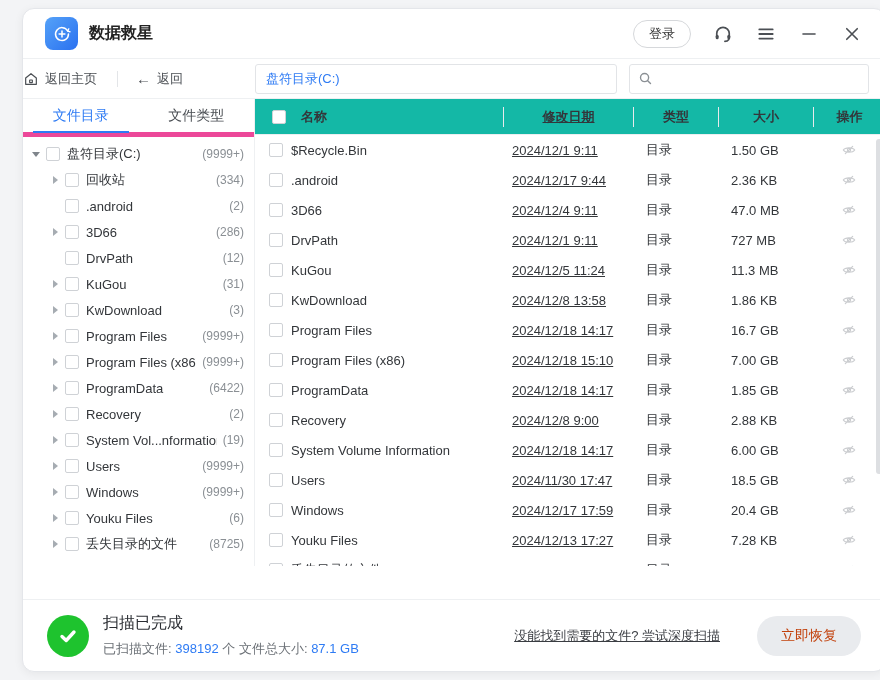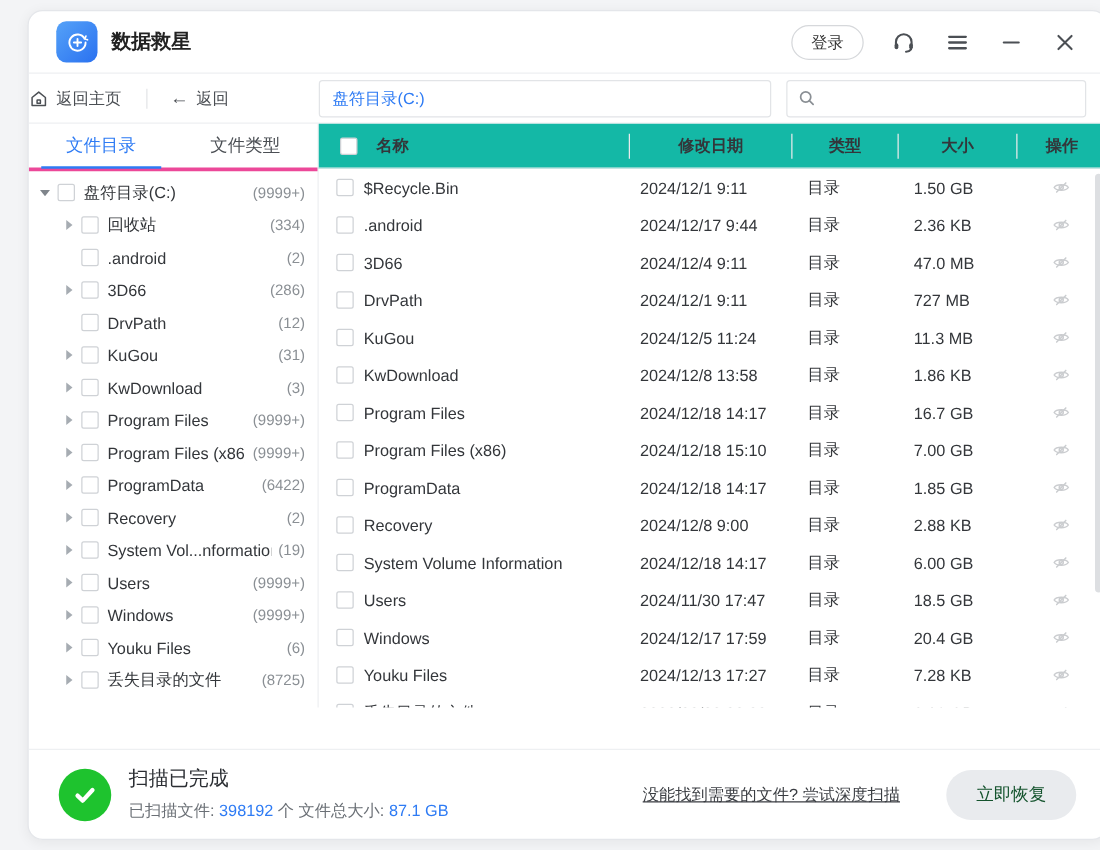--- a/index.html
+++ b/index.html
@@ -28,42 +28,42 @@
   .arrow-glyph { font-size:15px; color:#4b4f54; }
   .path-input { flex:1; height:30px; border:1px solid #e2e4e7; border-radius:3px; margin-right:12px;
                 font-size:13px; color:#2e7bf4; padding:0 10px; outline:none; font-family:inherit; }
   .search-box { width:240px; flex:0 0 240px; height:30px; border:1px solid #e2e4e7; border-radius:3px;
                 margin-right:16px; display:flex; align-items:center; padding:0 8px; gap:6px; }
   .search-box input { border:none; outline:none; flex:1; font-size:13px; color:#333; font-family:inherit; }
 
   
   .content { flex:1; display:flex; min-height:0; }
   .sidebar { width:232px; flex:0 0 232px; border-right:1px solid #eef0f2; display:flex; flex-direction:column; }
-  .tabs { height:38px; flex:0 0 38px; display:flex; border-bottom:3px solid #ec4899; }
+  .tabs { height:38px; flex:0 0 38px; display:flex; border-bottom:5px solid #ec4899; }
   .tab { flex:1; display:flex; align-items:center; justify-content:center; font-size:14px; color:#4b4f54;
          cursor:pointer; position:relative; }
   .tab.active { color:#2e7bf4; }
   .tab.active::after { content:""; position:absolute; left:10px; right:10px; bottom:-1px; height:2px; background:#2e7bf4; }
   .tree { flex:1; overflow:hidden; padding-top:4px; }
   .tree-item { height:26px; display:flex; align-items:center; padding-right:10px; cursor:pointer; }
   .caret { width:14px; flex:0 0 14px; display:flex; align-items:center; justify-content:center; }
   .caret.down::before { content:""; border-left:4px solid transparent; border-right:4px solid transparent; border-top:5px solid #7f858b; }
   .caret.right::before { content:""; border-top:4px solid transparent; border-bottom:4px solid transparent; border-left:5px solid #a6acb2; }
   .cb { width:14px; height:14px; border:1px solid #cfd2d6; border-radius:2px; background:#fff; flex:0 0 14px; margin:0 7px 0 3px; }
   .tree-label { font-size:13px; color:#33363a; white-space:nowrap; overflow:hidden; flex:1; }
   .tree-count { font-size:12px; color:#8a8f94; margin-left:6px; }
 
   
   .table-wrap { flex:1; display:flex; flex-direction:column; position:relative; min-width:0; }
   .thead { height:36px; flex:0 0 36px; display:flex; align-items:center; background:#14b8a6; border-bottom:1px solid #eceef0;
            font-size:13px; color:#33363a; font-weight:bold; }
   .th { display:flex; align-items:center; justify-content:center; height:20px; }
   .th + .th { border-left:1px solid #e8eaec; }
   .col-name { width:248px; flex:0 0 248px; justify-content:flex-start; padding-left:14px; }
-  .col-date { width:130px; flex:0 0 130px; }
+  .col-date { width:130px; flex:0 0 130px;text-decoration:underline; }
   .col-type { width:85px;  flex:0 0 85px; }
   .col-size { width:95px;  flex:0 0 95px; }
   .col-op   { flex:1; }
   .tbody { flex:1; overflow:hidden; }
   .trow { height:30px; display:flex; align-items:center; font-size:13px; color:#33363a; cursor:pointer; }
   .td { display:flex; align-items:center; }
   .trow .col-name { padding-left:14px; }
   .trow .col-date { justify-content:flex-start; padding-left:9px; }
   .trow .col-type { justify-content:flex-start; padding-left:13px; }
   .trow .col-size { justify-content:flex-start; padding-left:13px; }
@@ -75,21 +75,21 @@
 
   
   .footer { height:72px; flex:0 0 72px; border-top:1px solid #eef0f2; display:flex; align-items:center; padding:0 24px;margin-top:33px; }
   .status-circle { width:42px; height:42px; border-radius:50%; background:#1ec32e; display:flex; align-items:center; justify-content:center; flex:0 0 42px; }
   .status-text { margin-left:14px; }
   .status-title { font-size:16px; color:#2b2e33; font-weight:500; }
   .status-sub { font-size:13px; color:#6b7076; margin-top:6px; }
   .status-sub .num { color:#2e7bf4; }
   .footer-right { margin-left:auto; display:flex; align-items:center; gap:37px; }
   .deep-link { font-size:13px; color:#3a3d42; text-decoration:underline; cursor:pointer; }
-  .recover-btn { min-width:104px; height:40px; border:none; border-radius:20px; background:#e9ebee; color:#14532d;
+  .recover-btn { min-width:104px; height:40px; border:none; border-radius:20px; background:#e9ebee; color:#c2410c;
                  font-size:14px; padding:0 24px; font-family:inherit; }
 </style>
 </head>
 <body>
 
 <div class="window">
 
   <div class="titlebar">
     <div class="logo">
       <svg width="22" height="22" viewBox="0 0 32 32" fill="none" stroke="#fff" stroke-width="2.2" stroke-linecap="round">

